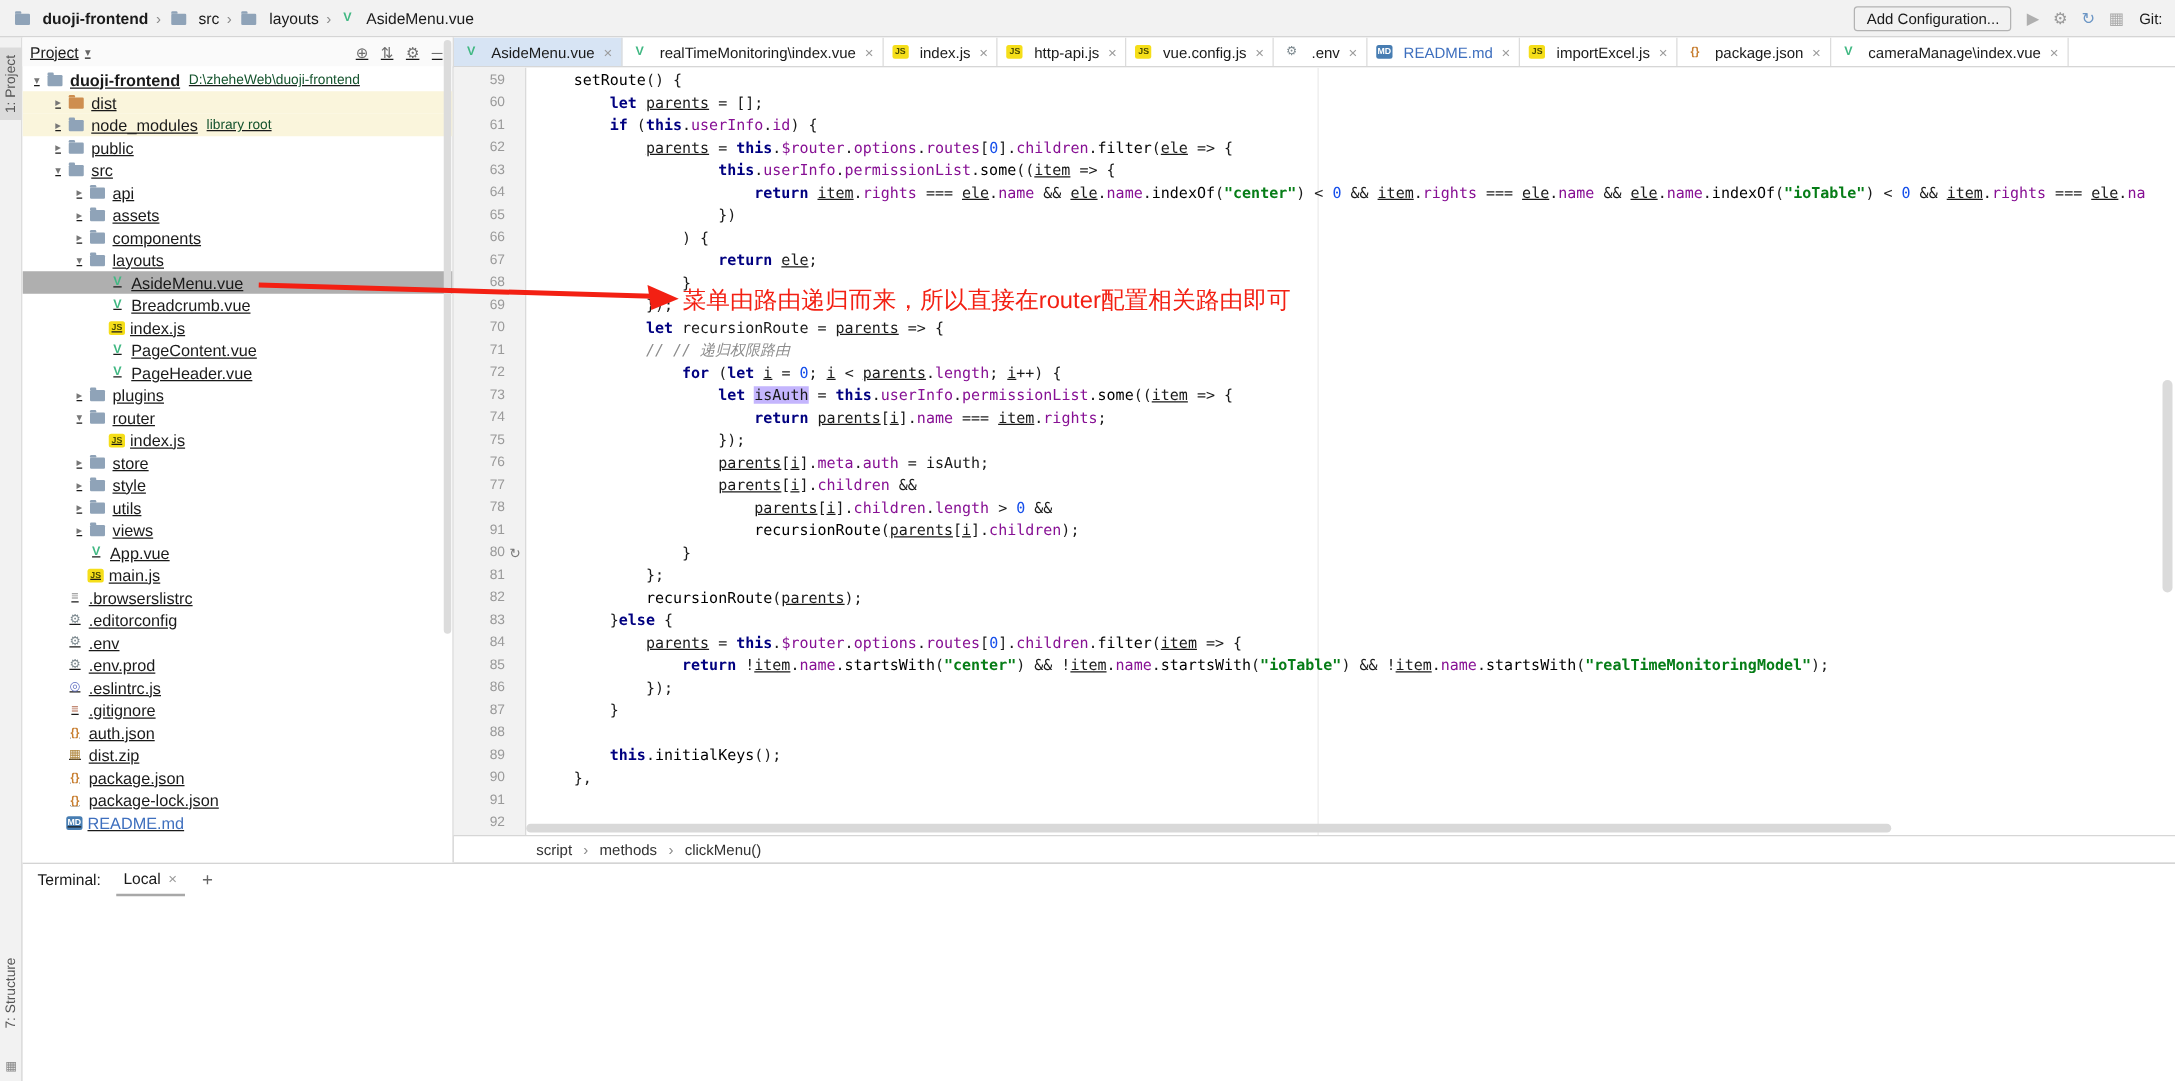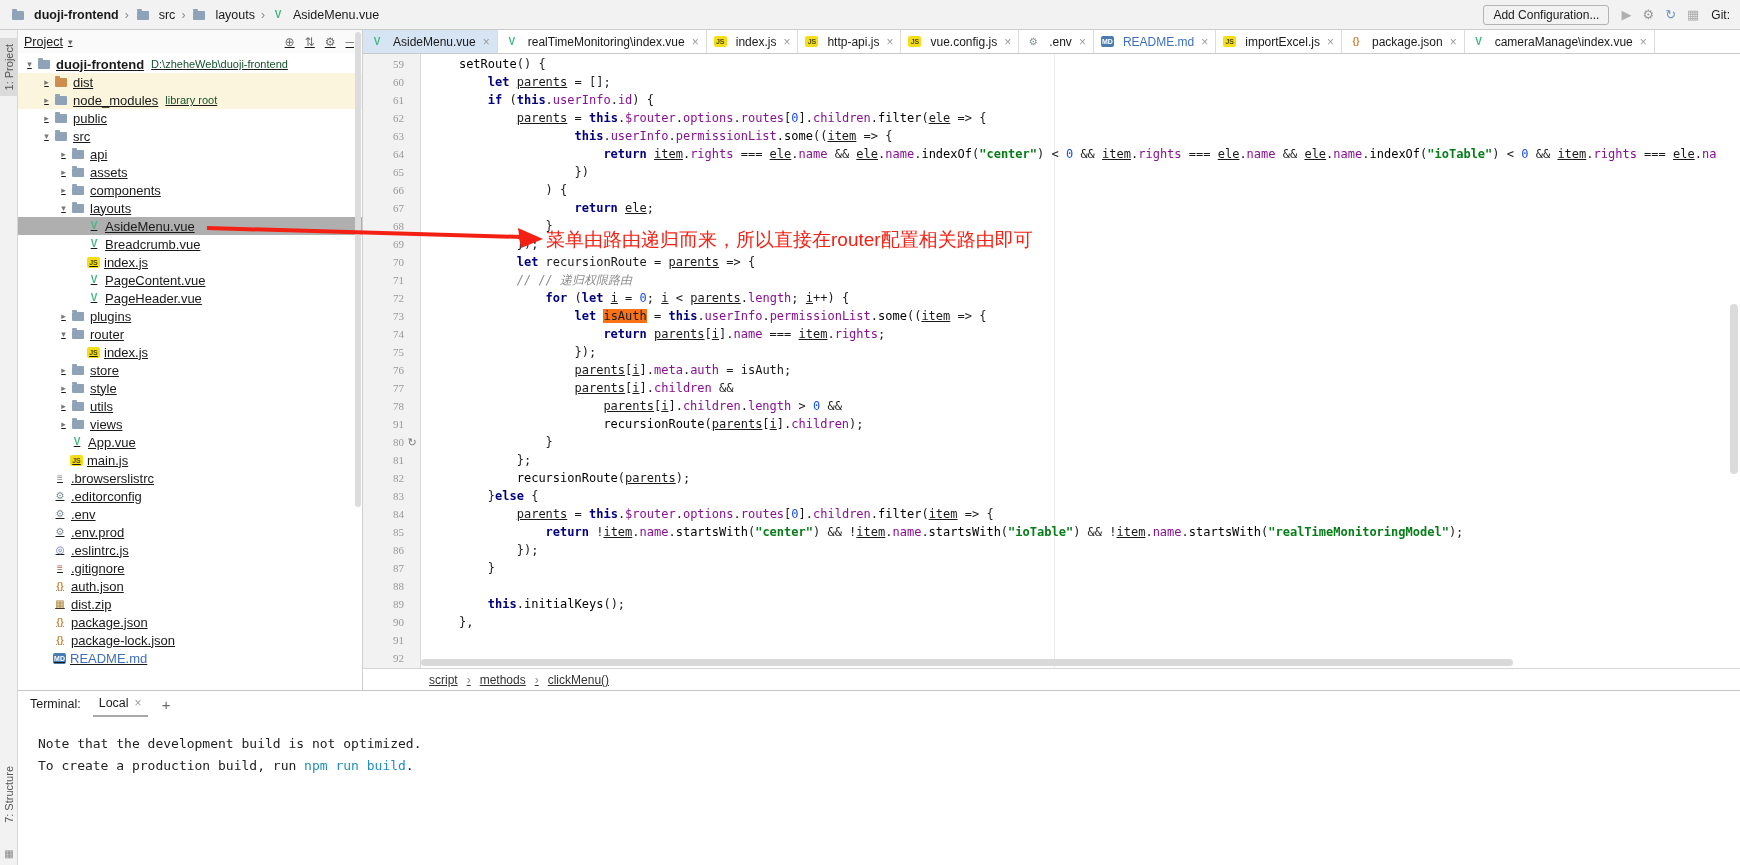--- a/index.html
+++ b/index.html
@@ -53,39 +53,39 @@
 
   
   .editor { flex: 1; display: flex; flex-direction: column; min-width: 0; }
   .tabbar { height: 24px; min-height: 24px; display: flex; align-items: stretch; border-bottom: 1px solid #c9c9c9; background: #fff; overflow: hidden; }
   .etab { display: flex; align-items: center; gap: 5px; padding: 0 7px; font-size: 12px; border-right: 1px solid #dcdcdc; white-space: nowrap; cursor: pointer; }
   .etab.act { background: #d7e4f4; }
   .etab-x { color: #9b9b9b; font-size: 12px; margin-left: 2px; }
   .code-wrap { flex: 1; display: flex; position: relative; overflow: hidden; background: #fff; }
   .gutter { width: 58px; min-width: 58px; background: #f2f2f2; border-right: 1px solid #dadada; padding-top: 1px; z-index: 1; }
   .grow { display: flex; height: 18px; align-items: center; }
-  .lnum { flex: 1; text-align: right; font-family: Liberation Serif, serif; font-size: 11px; color: #999; }
+  .lnum { flex: 1; text-align: right; font-family: Liberation Sans, sans-serif; font-size: 11px; color: #999; }
   .gico { width: 16px; min-width: 16px; text-align: center; font-size: 11px; color: #777; }
   .code { flex: 1; padding: 1px 0 0 9px; font-family: "DejaVu Sans Mono", monospace; font-size: 12px; position: relative; min-width: 0; z-index: 1; }
   .cline { height: 18px; line-height: 18px; white-space: pre; }
   .margin-guide { position: absolute; left: 691px; top: 0; bottom: 0; width: 1px; background: #ececec; z-index: 0; }
   .hscroll { position: absolute; left: 58px; width: 1092px; bottom: 2px; height: 7px; background: #d9d9d9; border-radius: 4px; z-index: 3; }
   .vscroll { position: absolute; right: 2px; top: 250px; width: 8px; height: 170px; background: #dbdbdb; border-radius: 4px; z-index: 3; }
-  .crumbbar { height: 22px; min-height: 22px; border-top: 1px solid #d6d6d6; display: flex; align-items: center; gap: 6px; padding-left: 66px; font-size: 12px; color: #333; background: #fff; text-decoration: underline; }
+  .crumbbar { height: 22px; min-height: 22px; border-top: 1px solid #d6d6d6; display: flex; align-items: center; gap: 6px; padding-left: 66px; font-size: 12px; color: #333; background: #fff; }
   .ecrumb { cursor: pointer; }
 
   
   .tk-kw  { color: #000080; font-weight: bold; }
   .tk-str { color: #067d17; font-weight: bold; }
   .tk-num { color: #1750eb; }
   .tk-cmt { color: #8c8c8c; font-style: italic; }
   .tk-prop{ color: #871094; }
   .tk-und { text-decoration: underline; }
   .tk-fn  { color: #000000; }
-  .tk-hl  { background: #f97316; }
+  .tk-hl  { background: #c4b5fd; }
 
   
   .terminal { height: 175px; min-height: 175px; border-top: 1px solid #c6c6c6; display: flex; flex-direction: column; background: #fff; }
   .term-header { height: 26px; min-height: 26px; display: flex; align-items: center; padding-left: 12px; font-size: 12.5px; gap: 12px; }
   .term-tab { display: flex; align-items: center; gap: 6px; height: 26px; padding: 0 6px; border-bottom: 2px solid #a8a8a8; cursor: pointer; }
   .term-x { color: #9b9b9b; font-size: 12px; }
   .term-plus { color: #666; font-size: 15px; margin-left: 2px; cursor: pointer; }
   .term-body { flex: 1; padding: 16px 0 0 20px; font-family: "DejaVu Sans Mono", monospace; font-size: 13px; color: #222; }
   .tline { height: 22px; line-height: 22px; white-space: pre; }
   .tk-cmd { color: #208fbe; }
@@ -576,24 +576,20 @@
 
     <div class="terminal">
       <div class="term-header">
         <span>Terminal:</span>
         <span class="term-tab">
           <span>Local</span>
           <span class="term-x">×</span>
         </span>
         <span class="term-plus">+</span>
       </div>
-      <div class="term-body" id="term-body">
-          <div class="tline"><span>Note that the development build is not optimized.</span></div>
-          <div class="tline"><span>To create a production build, run </span><span class="tk-cmd">npm run build</span><span>.</span></div>
-        </div>
     </div>
   </div>
 </div>
 
 <svg class="anno-svg" width="1740" height="865" viewBox="0 0 1740 865">
   <line class="anno-stroke" x1="207" y1="228" x2="522" y2="237" stroke="#f32013" stroke-width="4"></line>
   <polygon class="anno-fill" points="543,239 518,228 521,248" fill="#f32013"></polygon>
 </svg>
 <div class="anno-text" style="color: rgb(243, 32, 19);">菜单由路由递归而来，所以直接在router配置相关路由即可</div>
 

